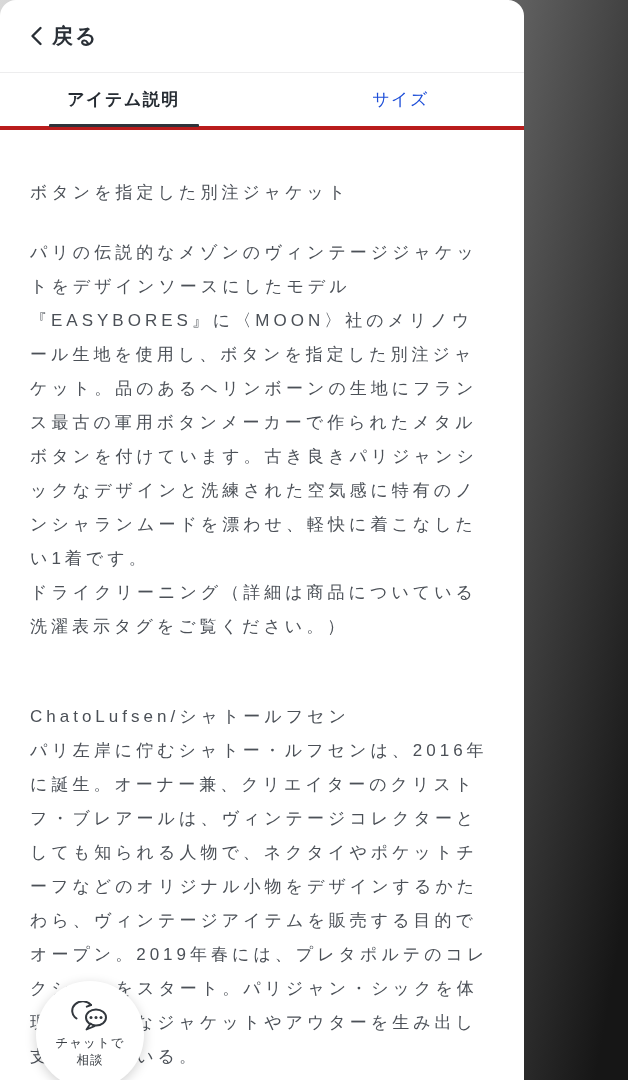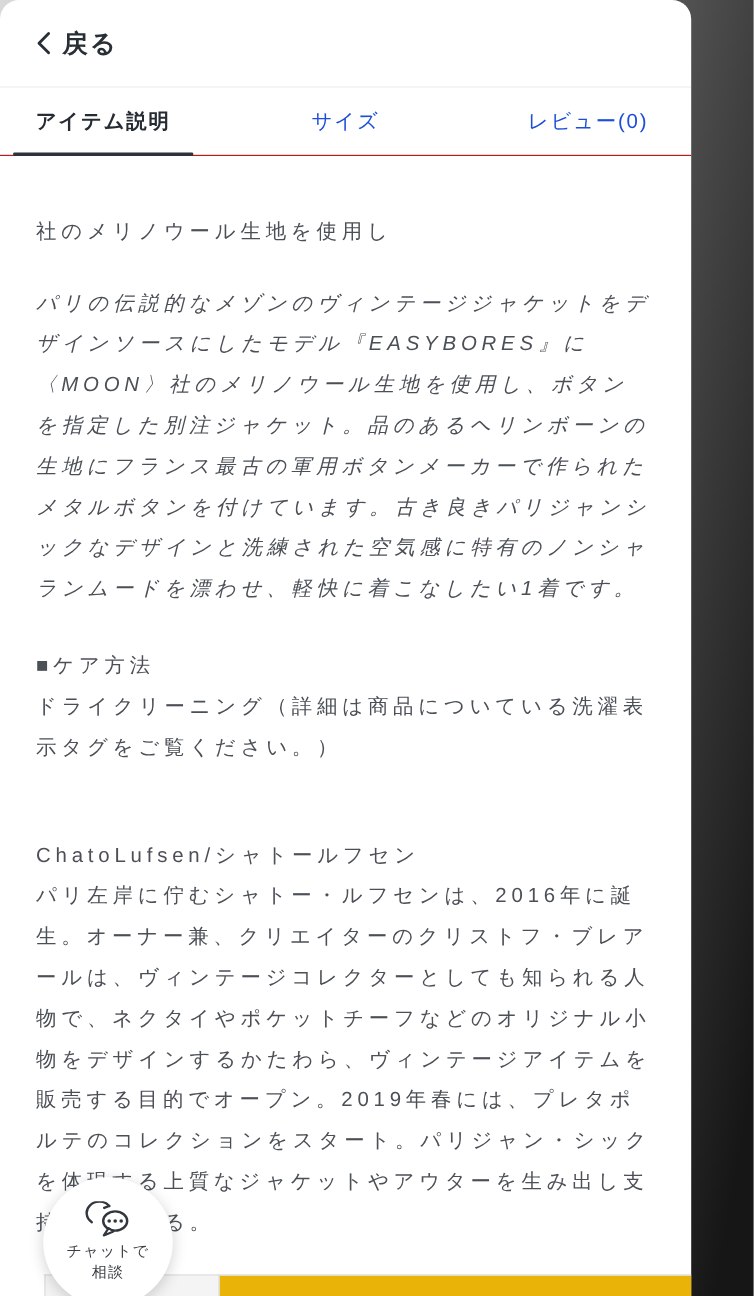--- a/index.html
+++ b/index.html
@@ -2,52 +2,52 @@
 <html lang="ja"><head>
 <meta charset="utf-8">
 <style>
   html,body{margin:0;padding:0;}
   body{
     width:628px;height:1080px;overflow:hidden;position:relative;
     font-family:"Liberation Sans","DejaVu Sans",sans-serif;
     background:linear-gradient(100deg,#d9d9d9 0%,#8a8a8a 45%,#161616 96%);
   }
   .sheet{
-    position:absolute;left:0;top:0;width:576px;height:1080px;
+    position:absolute;left:0;top:0;width:524px;height:1080px;
     background:#ffffff;border-radius:16px 16px 0 0;overflow:hidden;
   }
   
   .hdr{
     height:73px;display:flex;align-items:center;
     padding-left:30px;border-bottom:1px solid #ededee;box-sizing:border-box;
   }
   .back{
     display:inline-flex;align-items:center;gap:9px;cursor:pointer;
     color:#292f36;font-size:21px;font-weight:700;letter-spacing:2px;
   }
   
   .tabs{
-    display:flex;height:57px;border-bottom:1px solid #b91c1c;box-sizing:border-box;gap:30px;
+    display:flex;height:57px;border-bottom:4px solid #b91c1c;box-sizing:border-box;gap:30px;
   }
   .tab{
     flex:1;display:flex;align-items:center;justify-content:center;
     position:relative;font-size:17px;letter-spacing:1.5px;color:#1d4ed8;cursor:pointer;
   }
   .tab.active{color:#262c33;font-weight:700;}
   .tab.active .underline{
     position:absolute;bottom:-1px;left:50%;transform:translateX(-50%);
     width:150px;height:3px;background:#2e333a;border-radius:1px;
   }
   
   .main{padding:46px 32px 0 30px;}
   .para{
     margin:0;color:#4b5057;font-size:17px;line-height:34px;letter-spacing:4px;
     white-space:pre-line;word-break:normal;
   }
-  .gap-sm{margin-top:26px;font-style:italic;}
+  .gap-sm{margin-top:26px;}
   .gap-md{margin-top:30px;}
   .gap-lg{margin-top:56px;}
   
   .spec{
     margin:26px 0 0 7px;width:555px;border-collapse:collapse;
     font-size:16px;color:#45494f;letter-spacing:3px;
   }
   .spec th,.spec td{
     border:1px solid #d9d9d9;font-weight:400;text-align:left;box-sizing:border-box;
   }
@@ -81,29 +81,25 @@
   </header>
 
   <nav class="tabs">
     <div class="tab active">
       <span>アイテム説明</span>
       <span class="underline"></span>
     </div>
     <div class="tab">
       <span>サイズ</span>
     </div>
-    <div class="tab">
-      <span>レビュー(0)</span>
-    </div>
   </nav>
 
   <main class="main">
-    <p class="para">社のメリノウール生地を使用し</p>
+    <p class="para">ボタンを指定した別注ジャケット</p>
     <p class="para gap-sm">パリの伝説的なメゾンのヴィンテージジャケットをデザインソースにしたモデル『EASYBORES』に〈MOON〉社のメリノウール生地を使用し、ボタンを指定した別注ジャケット。品のあるヘリンボーンの生地にフランス最古の軍用ボタンメーカーで作られたメタルボタンを付けています。古き良きパリジャンシックなデザインと洗練された空気感に特有のノンシャランムードを漂わせ、軽快に着こなしたい1着です。</p>
-    <p class="para gap-md">■ケア方法</p>
     <p class="para">ドライクリーニング（詳細は商品についている洗濯表示タグをご覧ください。）</p>
     <p class="para gap-lg">ChatoLufsen/シャトールフセン</p>
     <p class="para">パリ左岸に佇むシャトー・ルフセンは、2016年に誕生。オーナー兼、クリエイターのクリストフ・ブレアールは、ヴィンテージコレクターとしても知られる人物で、ネクタイやポケットチーフなどのオリジナル小物をデザインするかたわら、ヴィンテージアイテムを販売する目的でオープン。2019年春には、プレタポルテのコレクションをスタート。パリジャン・シックを体現する上質なジャケットやアウターを生み出し支持されている。</p>
 
     <table class="spec">
       <tbody>
         <tr>
           <th>性別タイプ</th>
           <td>メンズ</td>
         </tr>

